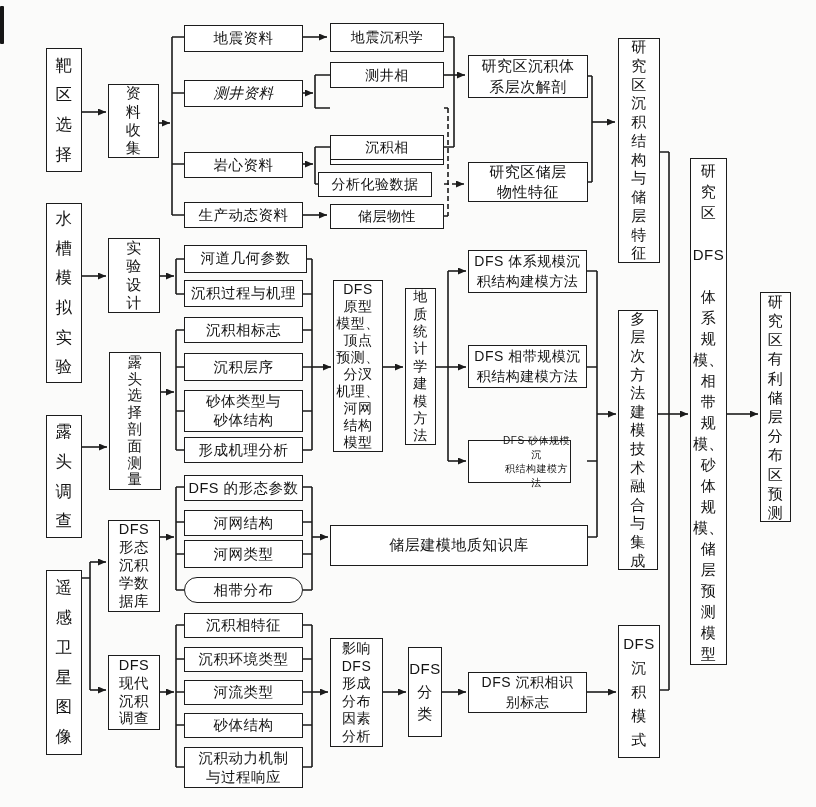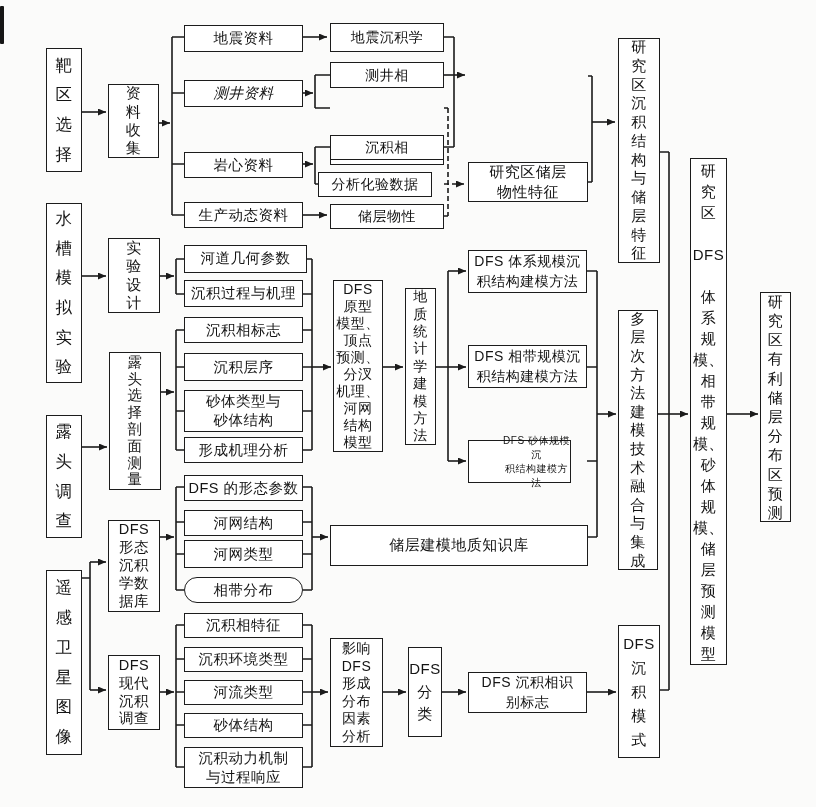--- a/index.html
+++ b/index.html
@@ -137,20 +137,22 @@
   <div class="n" style="left:184px;top:152px;width:119px;height:26px;">岩心资料</div>
   <div class="n" style="left:184px;top:202px;width:119px;height:26px;">生产动态资料</div>
 
   <div class="n" style="left:330px;top:23px;width:114px;height:29px;font-size:14px;">地震沉积学</div>
   <div class="n" style="left:330px;top:62px;width:114px;height:26px;font-size:14px;">测井相</div>
   <div class="n" style="left:330px;top:97px;width:114px;height:24px;font-size:12.5px;margin-top:44px;">测井物性、含油性</div>
   <div class="n" style="left:330px;top:135px;width:114px;height:25px;font-size:14px;">沉积相</div>
   <div class="n" style="left:318px;top:172px;width:114px;height:25px;font-size:14px;">分析化验数据</div>
   <div class="n" style="left:330px;top:204px;width:114px;height:25px;font-size:14px;">储层物性</div>
 
+  <div class="n" style="left:468px;top:55px;width:120px;height:43px;font-size:15px;line-height:1.35;">研究区沉积体
+系层次解剖</div>
   <div class="n" style="left:468px;top:162px;width:120px;height:40px;font-size:15px;line-height:1.35;">研究区储层
 物性特征</div>
   <div class="n" style="left:618px;top:38px;width:42px;height:225px;font-size:15px;line-height:1.25;">研
 究
 区
 沉
 积
 结
 构
 与

